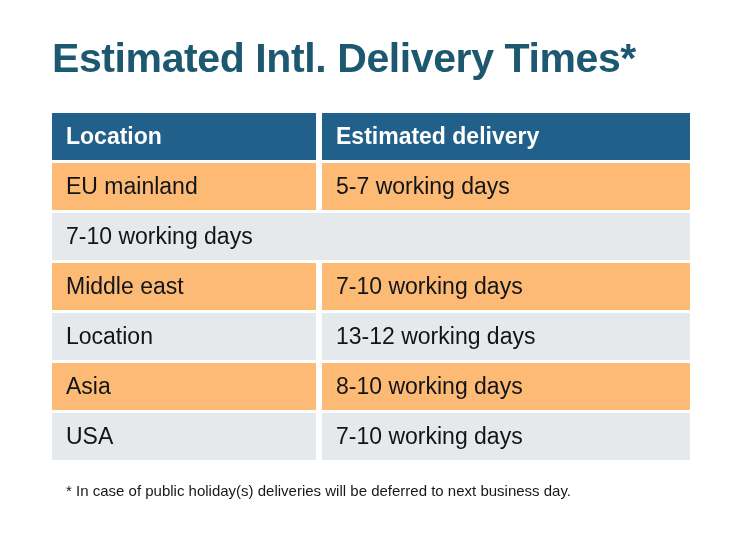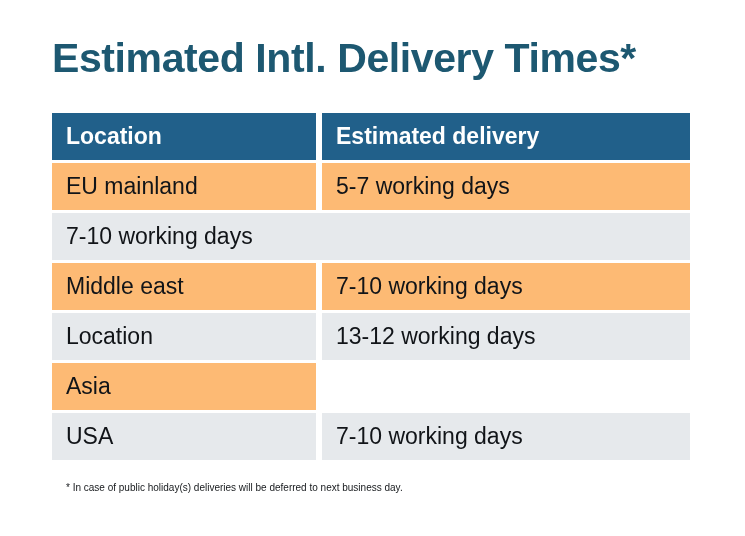--- a/index.html
+++ b/index.html
@@ -87,21 +87,21 @@
   }
 
   .row-light .cell {
     background: #E6E9EC;
   }
 
   .footnote {
     position: absolute;
     left: 66px;
     top: 481px;
-    font-size: 10px;
+    font-size: 15px;
     color: #16191C;
     line-height: 1.3;
     white-space: nowrap;
   }
 </style>
 </head>
 <body>
 
 <div class="page">
 
@@ -128,20 +128,21 @@
       <div class="cell col-delivery">7-10 working days</div>
     </div>
 
     <div class="table-row row-light">
       <div class="cell col-location">Location</div>
       <div class="cell col-delivery">13-12 working days</div>
     </div>
 
     <div class="table-row row-dark">
       <div class="cell col-location">Asia</div>
+      <div class="cell col-delivery">8-10 working days</div>
     </div>
 
     <div class="table-row row-light">
       <div class="cell col-location">USA</div>
       <div class="cell col-delivery">7-10 working days</div>
     </div>
 
   </div>
 
   <div class="footnote">* In case of public holiday(s) deliveries will be deferred to next business day.</div>

